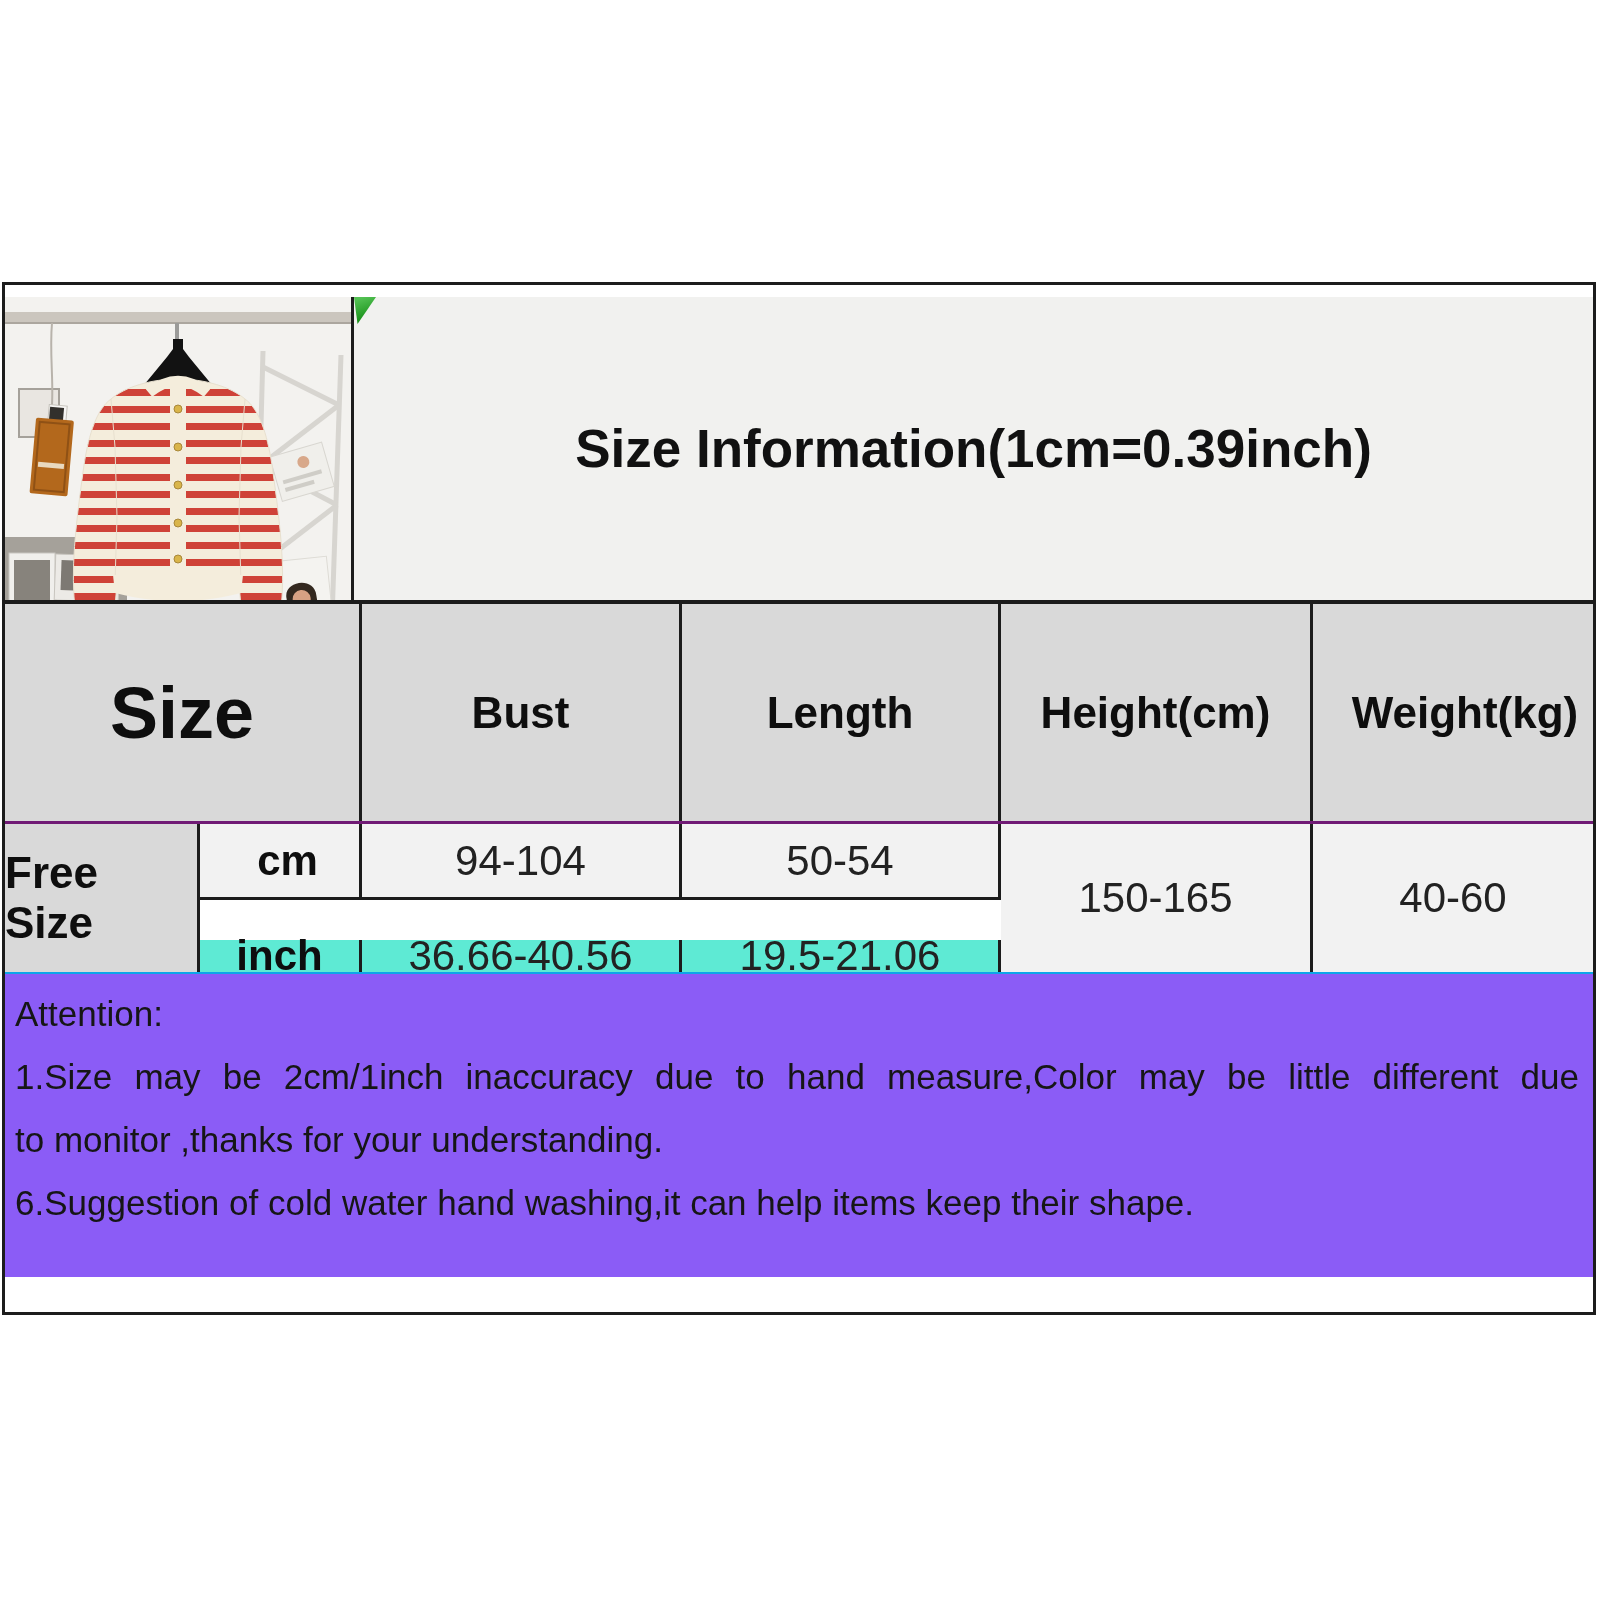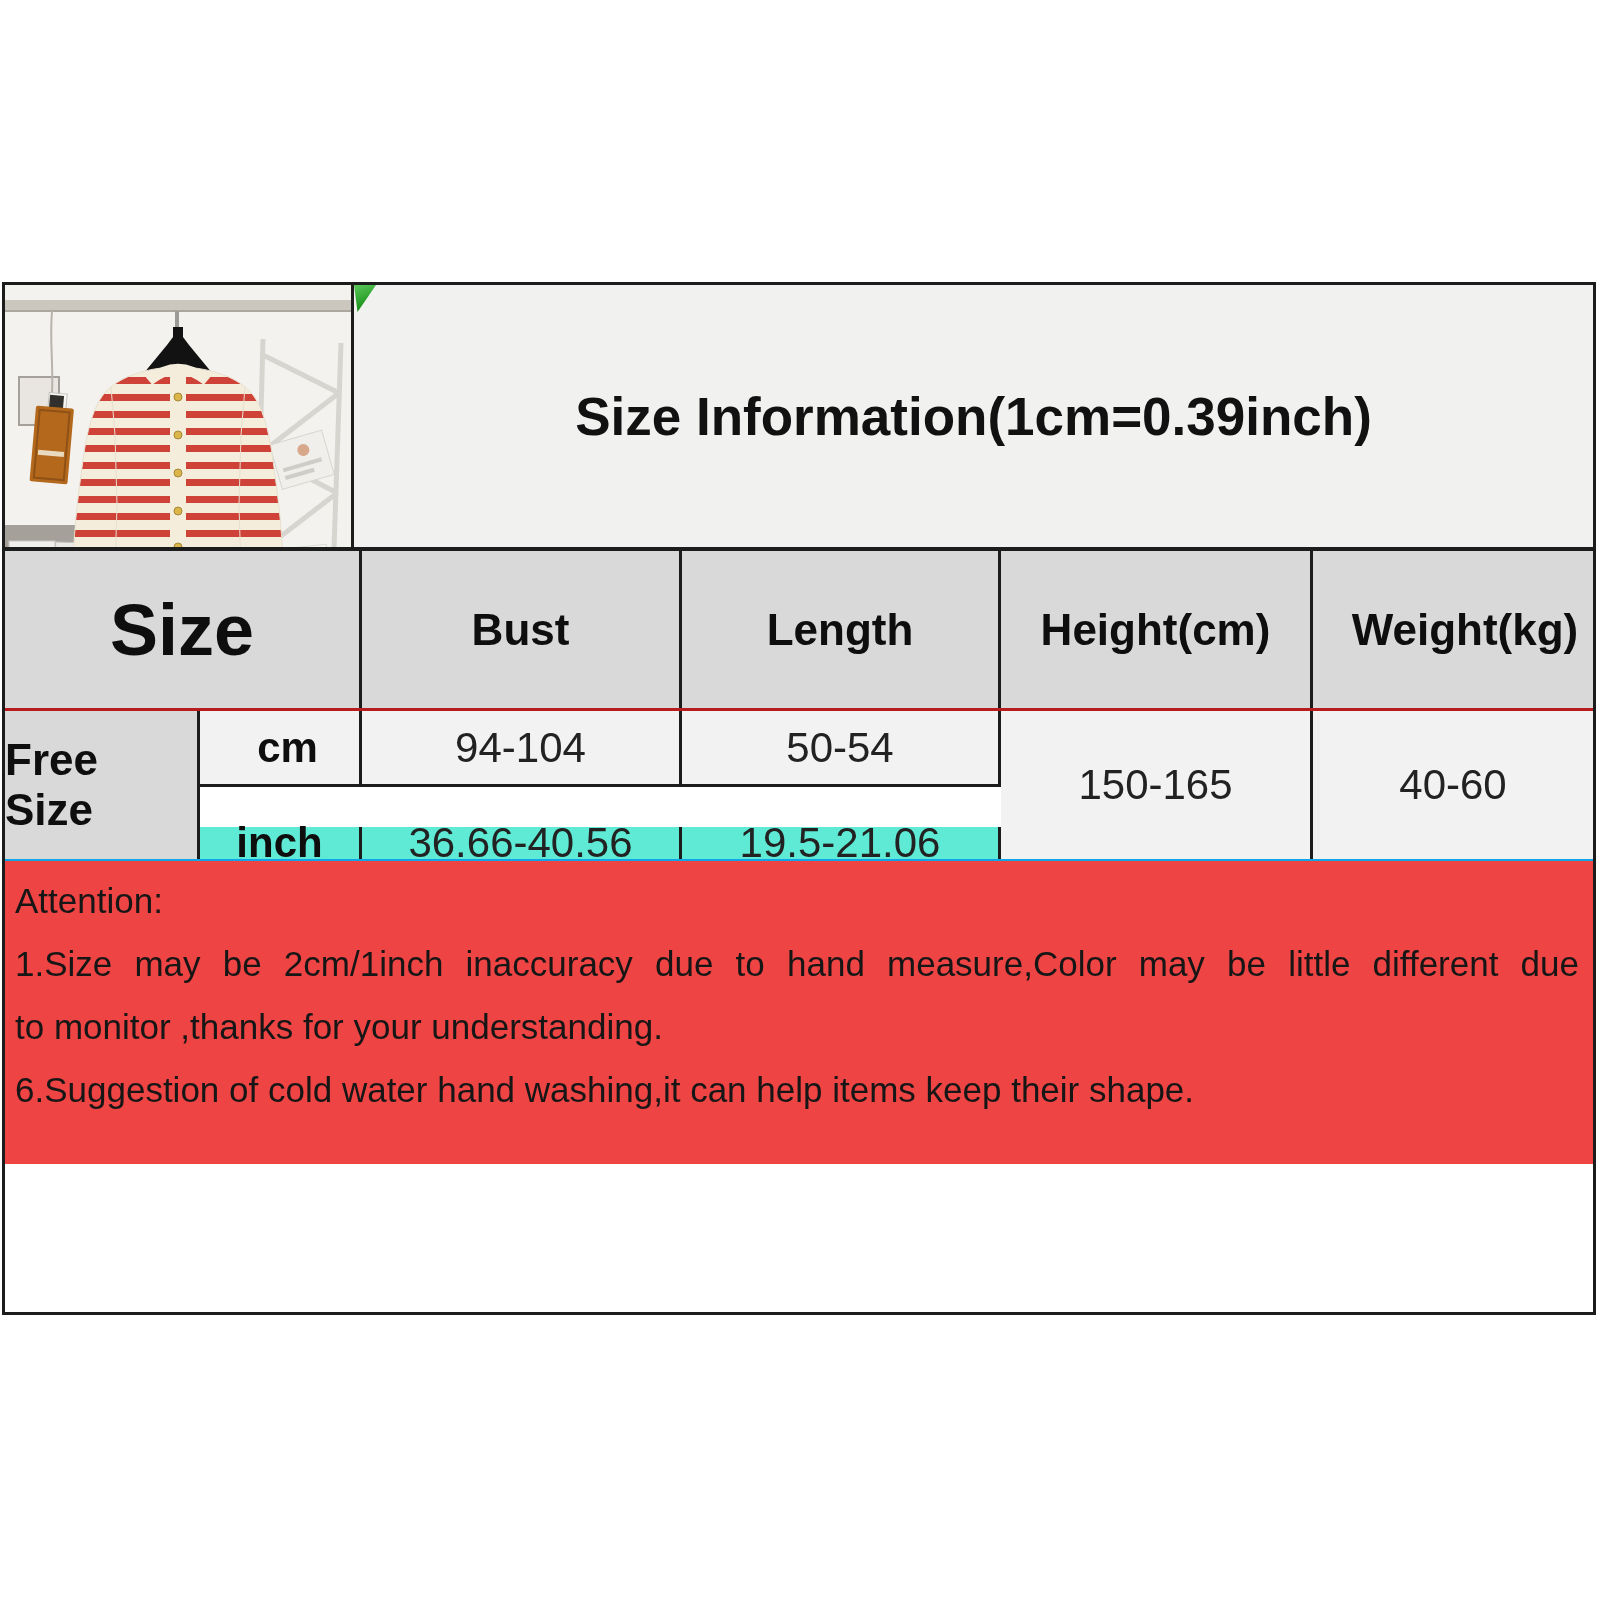--- a/index.html
+++ b/index.html
@@ -3,32 +3,32 @@
 <meta charset="utf-8">
 <style>
   html,body{margin:0;padding:0;background:#ffffff;}
   .page{position:relative;width:1600px;height:1600px;background:#ffffff;overflow:hidden;
         font-family:"Liberation Sans","DejaVu Sans",sans-serif;color:#1b1b1b;}
   .size-table{position:absolute;left:2px;top:282px;width:1594px;height:1033px;
         border:3px solid #1c1c1c;box-sizing:border-box;background:#ffffff;}
   .size-table *{box-sizing:border-box;}
 
   
-  .row-title{height:266px;border-bottom:4px solid #1c1c1c;display:flex;}
+  .row-title{height:307px;border-bottom:4px solid #1c1c1c;display:flex;margin-top:12px;}
   .cell-photo{width:349px;border-right:3px solid #1c1c1c;background:#f3f2ef;overflow:hidden;}
   .cell-photo svg{display:block;width:346px;height:352px;}
   .cell-title{flex:1;background:#f1f1ef;position:relative;display:flex;
         align-items:center;justify-content:center;}
   .title-text{font-size:53px;font-weight:bold;letter-spacing:0px;color:#111;}
   .corner-flag{position:absolute;left:0;top:0;width:22px;height:27px;
         background:linear-gradient(160deg,#53c153 10%,#0f8a10 85%);
         clip-path:polygon(0 0,100% 0,16% 100%);}
 
   
-  .row-header{height:160px;border-bottom:3px solid #b91c1c;display:grid;
+  .row-header{height:220px;border-bottom:3px solid #701a75;display:grid;
         grid-template-columns:357px 320px 319px 312px 1fr;background:#d9d9d9;}
   .h-cell{display:flex;align-items:center;justify-content:center;
         border-right:3px solid #1c1c1c;font-weight:bold;font-size:44px;color:#0e0e0e;}
   .h-cell:last-child{border-right:none;padding-left:24px;}
   .h-cell.big{font-size:72px;}
 
   
   .row-data{display:grid;border-bottom:2px solid #0ea5e9;
         grid-template-columns:195px 162px 320px 319px 312px 1fr;
         grid-template-rows:76px 72px;}
@@ -37,21 +37,21 @@
   .d-cell.no-r{border-right:none;}
   .d-cell.span2{grid-row:1/3;}
   .d-cell.gray{background:#d9d9d9;}
   .d-cell.light{background:#f2f2f2;}
   .d-cell.white{background:#5eead4;margin-top:40px;}
   .d-cell.bsep{border-bottom:3px solid #1c1c1c;}
   .lbl{font-weight:bold;color:#0e0e0e;}
   .free-size{font-weight:bold;font-size:44px;color:#0e0e0e;word-spacing:14px;}
 
   
-  .row-attention{height:303px;background:#ef4444;padding:8px 14px 0 10px;
+  .row-attention{height:303px;background:#8b5cf6;padding:8px 14px 0 10px;
         font-size:35px;line-height:63px;color:#161616;overflow:hidden;}
   .just{text-align:justify;text-align-last:justify;}
 </style>
 </head>
 <body>
 
 <div class="page">
   <div class="size-table">
 
     <div class="row-title">

